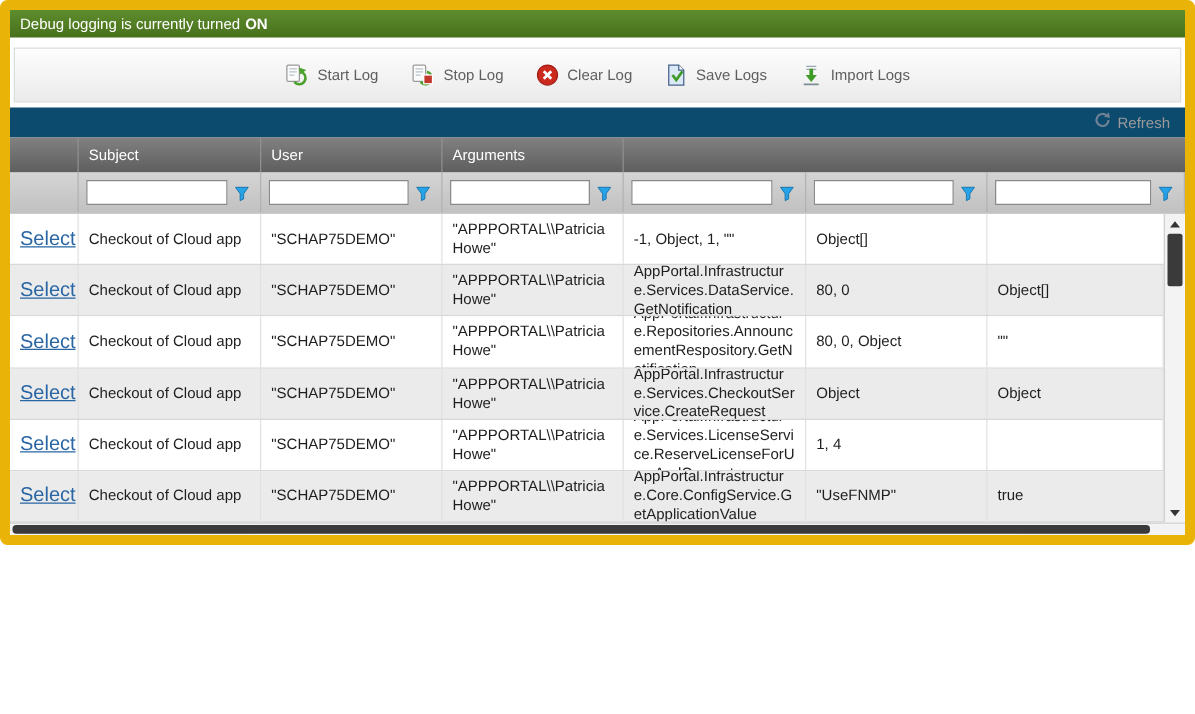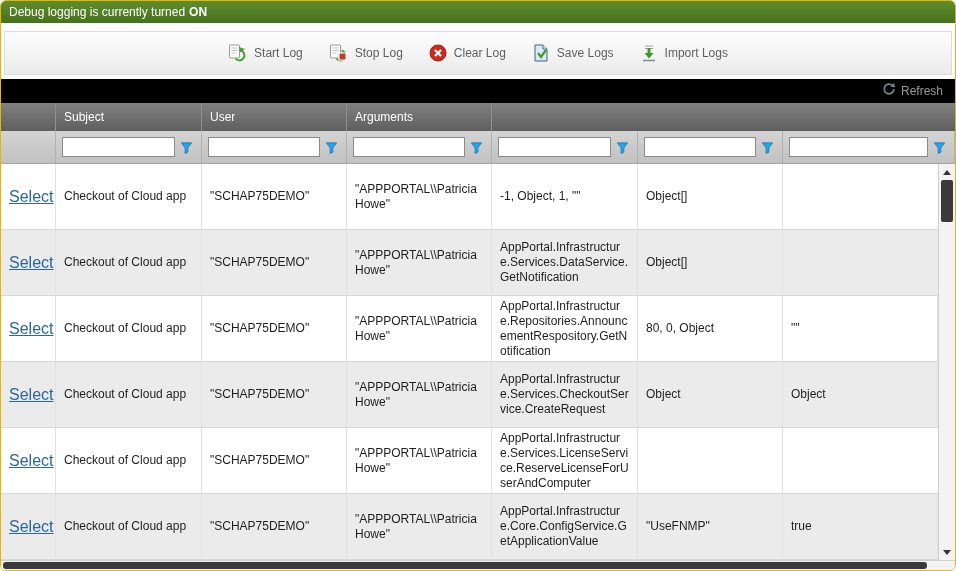--- a/index.html
+++ b/index.html
@@ -1,21 +1,21 @@
 <!DOCTYPE html>
 <html><head>
 <meta charset="utf-8">
 <style>
   * { box-sizing: border-box; margin: 0; padding: 0; }
   html, body { width: 956px; height: 571px; }
   body { font-family: "Liberation Sans", sans-serif; background: #ffffff; }
 
   .window {
-    width: 956px; height: 571px;
-    border: 1px solid #eab308; border-radius: 6px;
+    width: 956px; height: 436px;
+    border: 8px solid #eab308; border-radius: 6px;
     background: #ffffff;
     display: flex; flex-direction: column; overflow: hidden;
   }
 
   
   .banner {
     height: 22px; line-height: 22px;
     background: linear-gradient(#5e8d2d, #47701c);
     color: #ffffff; font-size: 12px; padding: 0 8px;
     flex: 0 0 auto; white-space: nowrap;
@@ -31,21 +31,21 @@
     flex: 0 0 auto;
     justify-content: center;
   }
   .tbtn { display: flex; align-items: center; gap: 7px; cursor: pointer; }
   .ticon { display: flex; align-items: center; }
   .tlabel { font-size: 12px; color: #5f5f5f; }
 
   
   .refresh-bar {
     height: 24px; display: flex; justify-content: flex-end; align-items: center;
-    padding: 0 12px; flex: 0 0 auto; background: #000000;
+    padding: 0 12px; flex: 0 0 auto; background: #0c4a6e;
   }
   .refresh { display: flex; align-items: center; gap: 5px; cursor: pointer; }
   .refresh-label { font-size: 12px; color: #9a9a9a; }
 
   
   .grid { flex: 1; display: flex; flex-direction: column; min-height: 0; }
   .grid-header, .grid-filter, .row {
     display: grid;
     grid-template-columns: 55px 146px 145px 145px 146px 145px 1fr;
   }
@@ -247,20 +247,21 @@
     <div class="cell">Object[]</div>
   </div>
           <div class="row alt">
     <div class="cell cell-select">
       <span class="select-link">Select</span>
     </div>
     <div class="cell">Checkout of Cloud app</div>
     <div class="cell">"SCHAP75DEMO"</div>
     <div class="cell break">"APPPORTAL\\PatriciaHowe"</div>
     <div class="cell break">AppPortal.Infrastructure.Services.DataService.GetNotification</div>
+    <div class="cell">80, 0</div>
     <div class="cell">Object[]</div>
   </div>
           <div class="row">
     <div class="cell cell-select">
       <span class="select-link">Select</span>
     </div>
     <div class="cell">Checkout of Cloud app</div>
     <div class="cell">"SCHAP75DEMO"</div>
     <div class="cell break">"APPPORTAL\\PatriciaHowe"</div>
     <div class="cell break">AppPortal.Infrastructure.Repositories.AnnouncementRespository.GetNotification</div>
@@ -279,20 +280,21 @@
     <div class="cell">Object</div>
   </div>
           <div class="row">
     <div class="cell cell-select">
       <span class="select-link">Select</span>
     </div>
     <div class="cell">Checkout of Cloud app</div>
     <div class="cell">"SCHAP75DEMO"</div>
     <div class="cell break">"APPPORTAL\\PatriciaHowe"</div>
     <div class="cell break">AppPortal.Infrastructure.Services.LicenseService.ReserveLicenseForUserAndComputer</div>
+    <div class="cell">1, 4</div>
     <div class="cell"></div>
   </div>
           <div class="row alt">
     <div class="cell cell-select">
       <span class="select-link">Select</span>
     </div>
     <div class="cell">Checkout of Cloud app</div>
     <div class="cell">"SCHAP75DEMO"</div>
     <div class="cell break">"APPPORTAL\\PatriciaHowe"</div>
     <div class="cell break">AppPortal.Infrastructure.Core.ConfigService.GetApplicationValue</div>

